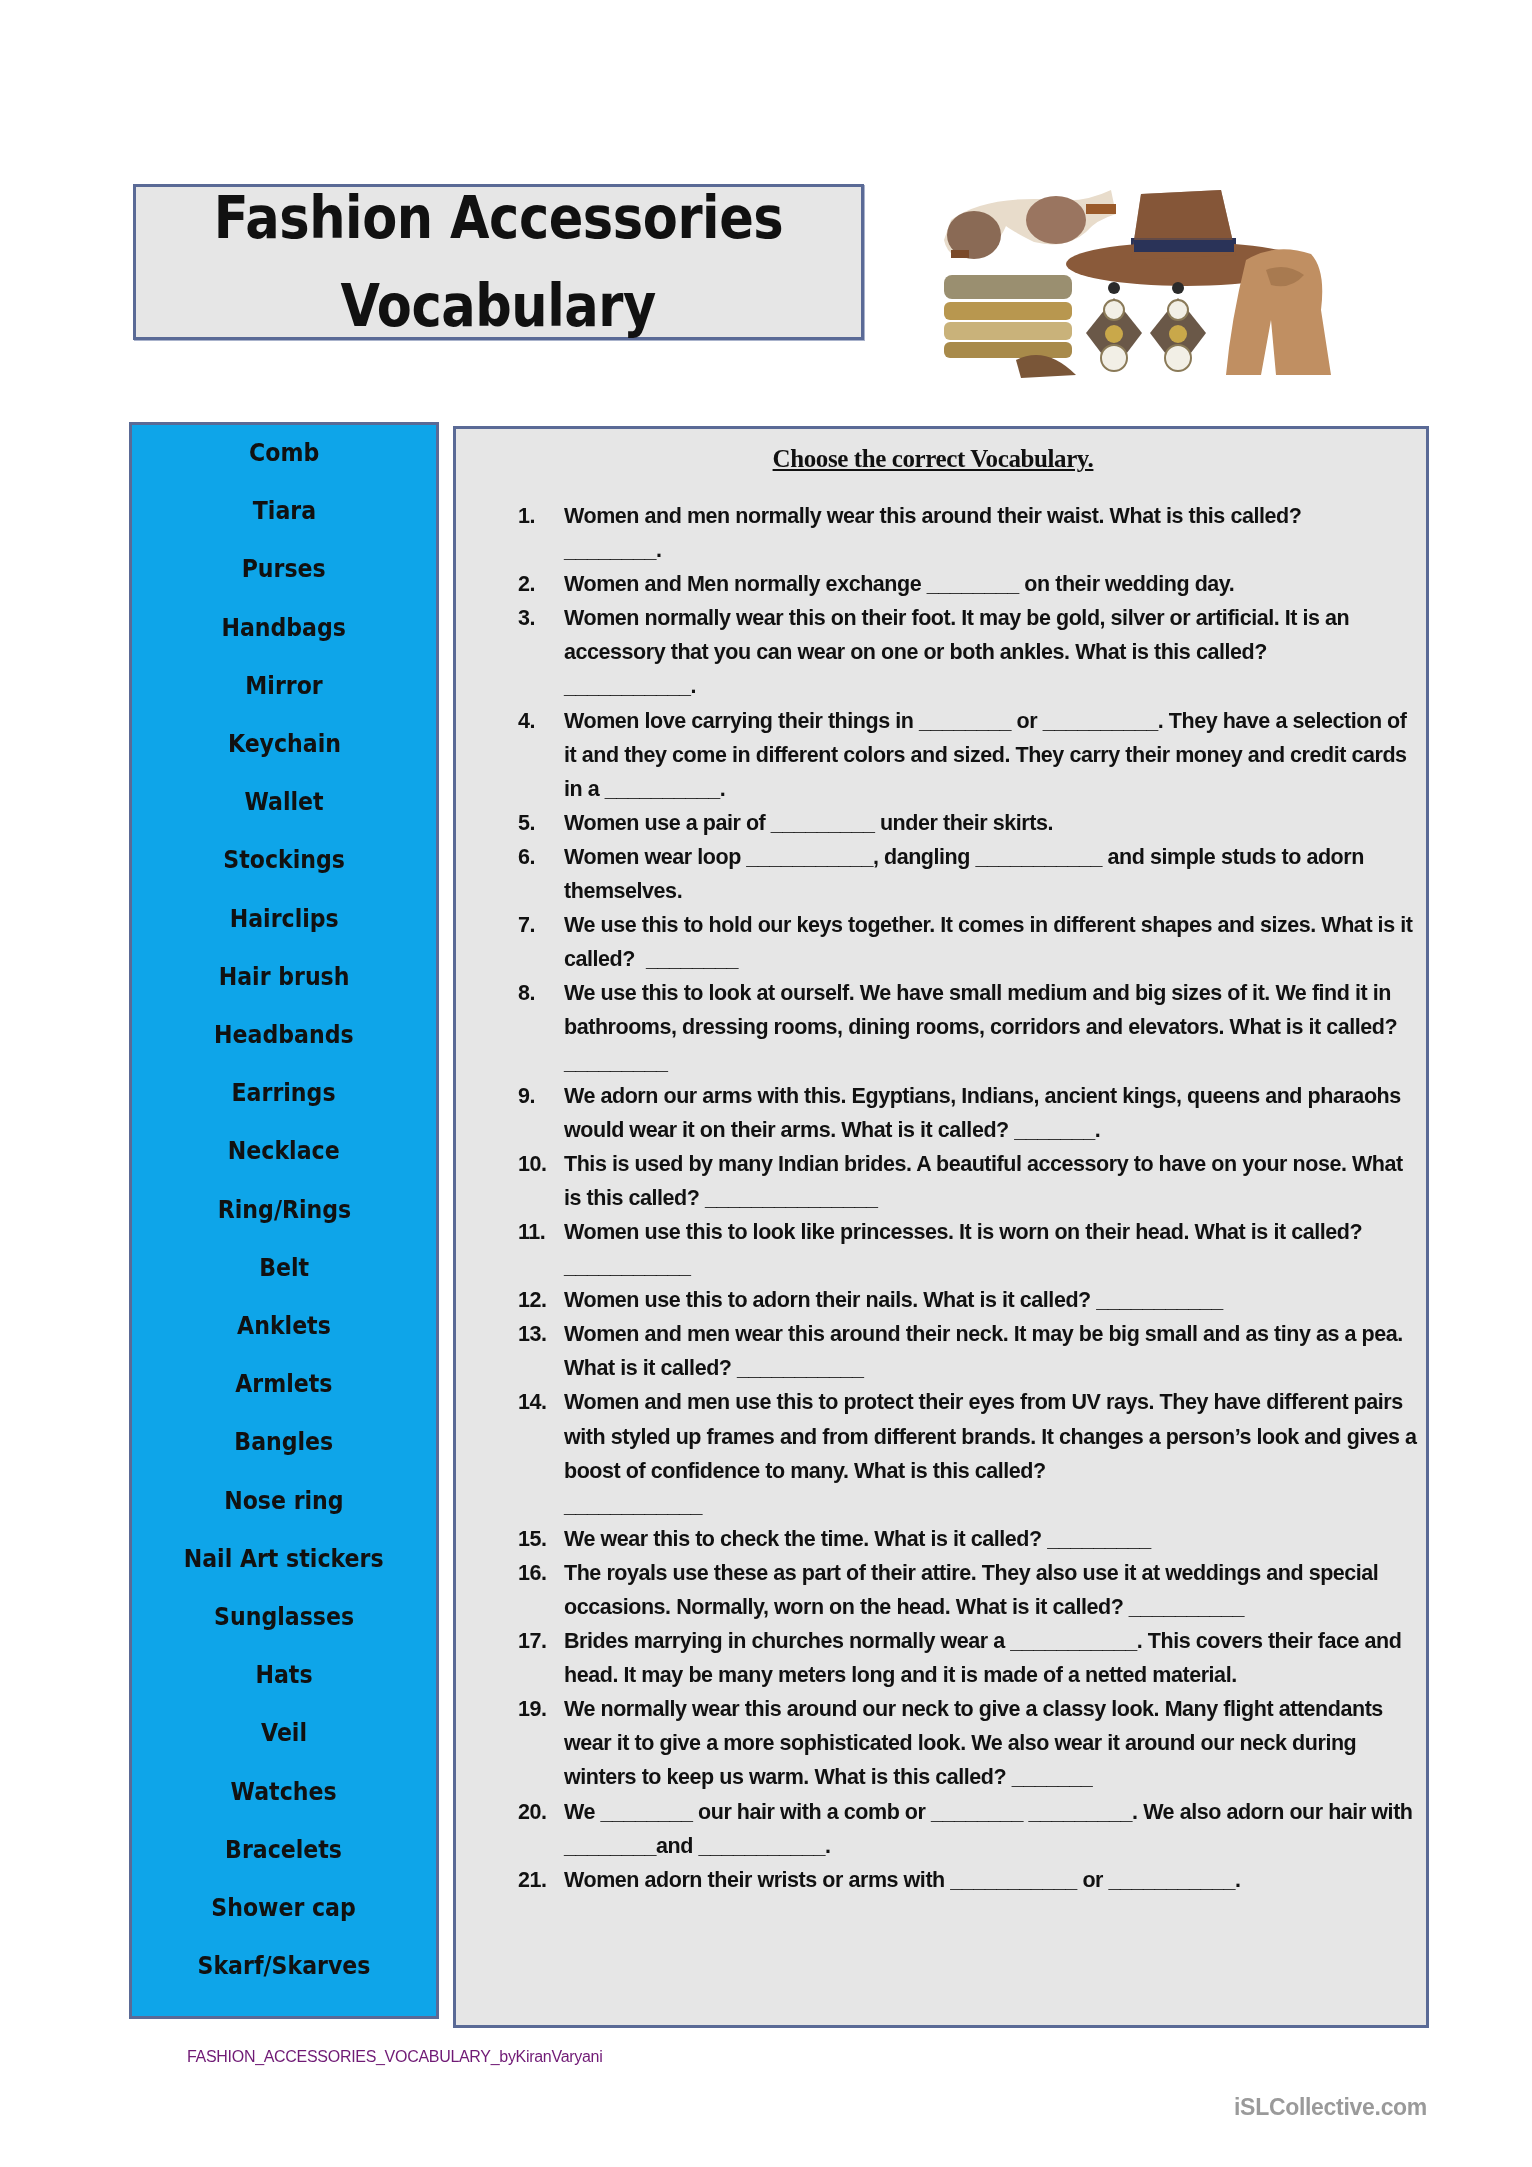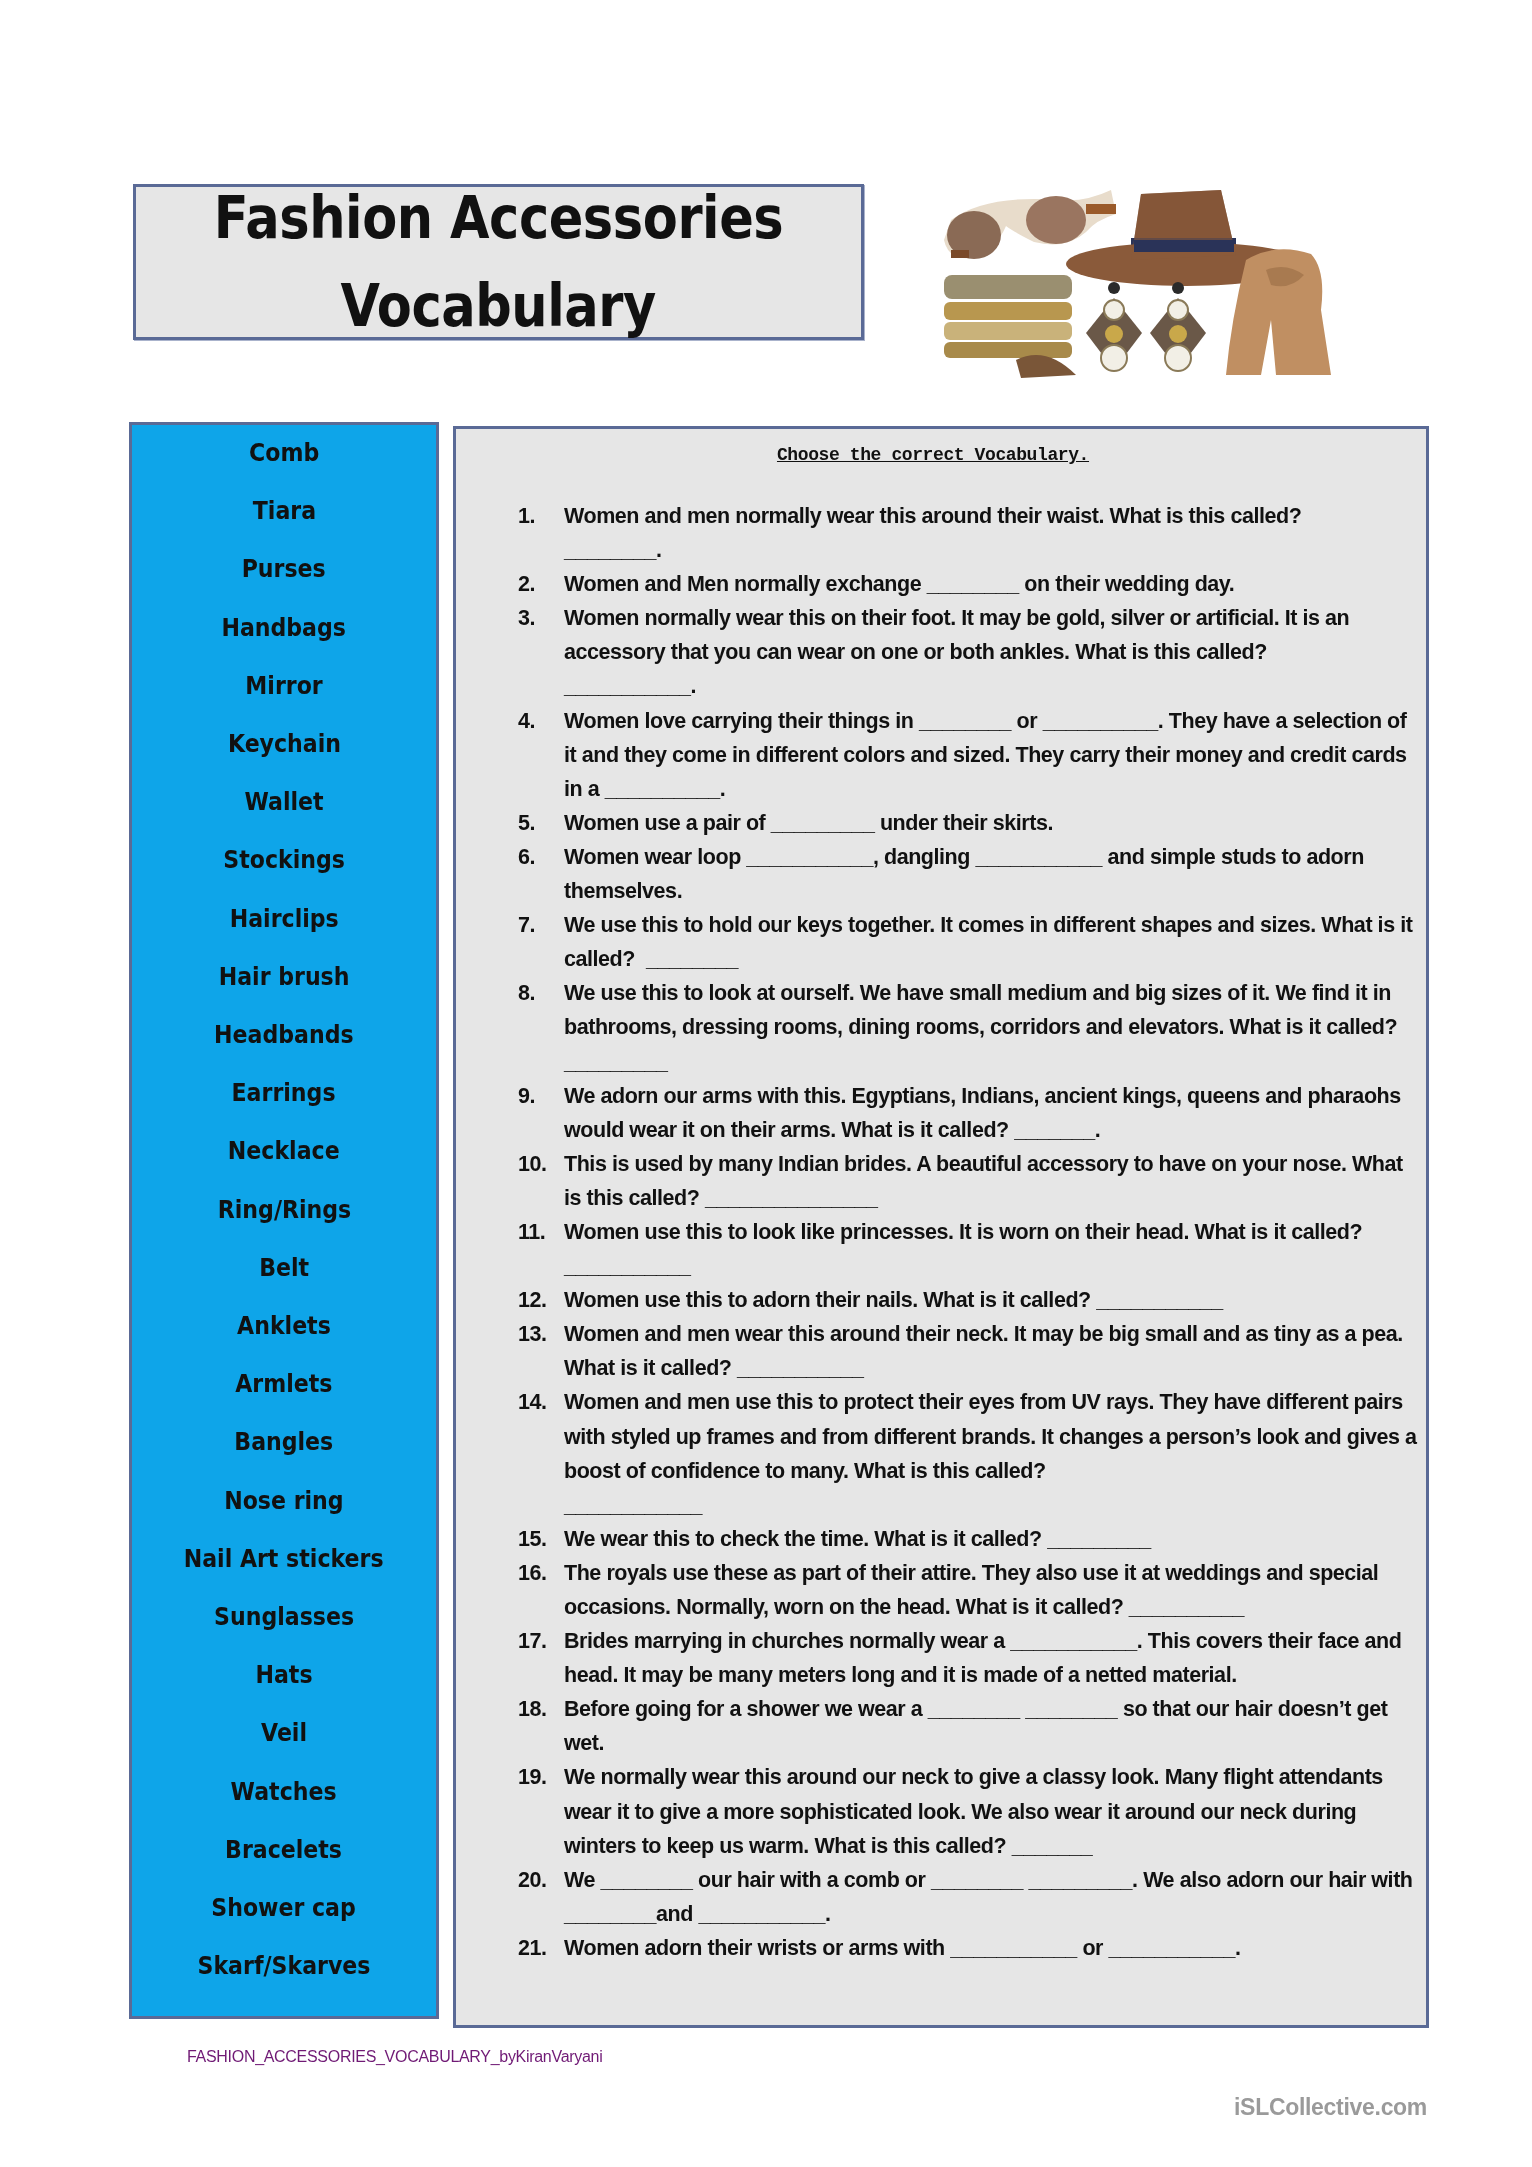--- a/index.html
+++ b/index.html
@@ -31,22 +31,22 @@
     font-weight: bold; font-size: 24px; line-height: 30px; height: 30px;
     font-family: "DejaVu Sans", sans-serif; transform-origin: center; 
   }
   .word-item span { display: inline-block; transform: scaleX(0.92); }
   .question-box {
     position: absolute; left: 453px; top: 426px; width: 976px; height: 1602px;
     background: #e6e6e6; border: 3px solid #5a6a96; box-sizing: border-box;
   }
   .q-heading {
     position: absolute; left: 0; right: 16px; top: 16px; text-align: center;
-    font-weight: bold; font-size: 18px; text-decoration: underline;
-    font-family: Liberation Mono, monospace; letter-spacing: -0.4px;
+    font-weight: bold; font-size: 25px; text-decoration: underline;
+    font-family: Liberation Serif, serif; letter-spacing: -0.4px;
   }
   .q-list { position: absolute; left: 62px; top: 70px; width: 900px; }
   .question {
     display: flex; font-weight: bold; font-size: 21.5px; line-height: 34.1px;
     letter-spacing: -0.45px; font-family: "Liberation Sans", sans-serif;
   }
   .q-num { width: 46px; flex: 0 0 46px; }
   .q-text { flex: 1; white-space: pre-wrap; }
   .footer-credit {
     position: absolute; left: 187px; top: 2048px; font-size: 16px; letter-spacing: -0.3px;
@@ -209,24 +209,20 @@
       </div>
       <div class="question">
         <span class="q-num">16.</span>
         <span class="q-text">The royals use these as part of their attire. They also use it at weddings and special occasions. Normally, worn on the head. What is it called? __________</span>
       </div>
       <div class="question">
         <span class="q-num">17.</span>
         <span class="q-text">Brides marrying in churches normally wear a ___________. This covers their face and head. It may be many meters long and it is made of a netted material.</span>
       </div>
       <div class="question">
-        <span class="q-num">18.</span>
-        <span class="q-text">Before going for a shower we wear a ________ ________ so that our hair doesn’t get wet.</span>
-      </div>
-      <div class="question">
         <span class="q-num">19.</span>
         <span class="q-text">We normally wear this around our neck to give a classy look. Many flight attendants wear it to give a more sophisticated look. We also wear it around our neck during winters to keep us warm. What is this called? _______</span>
       </div>
       <div class="question">
         <span class="q-num">20.</span>
         <span class="q-text">We ________ our hair with a comb or ________ _________. We also adorn our hair with ________and ___________.</span>
       </div>
       <div class="question">
         <span class="q-num">21.</span>
         <span class="q-text">Women adorn their wrists or arms with ___________ or ___________.</span>

